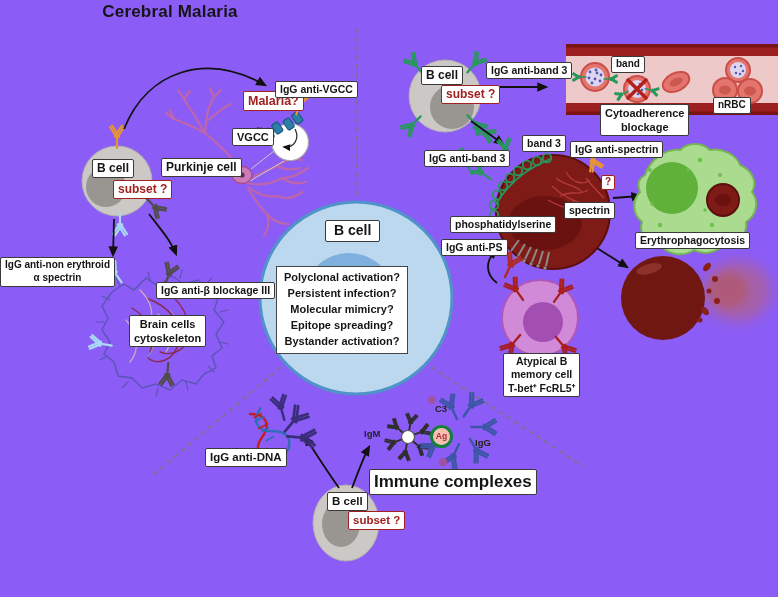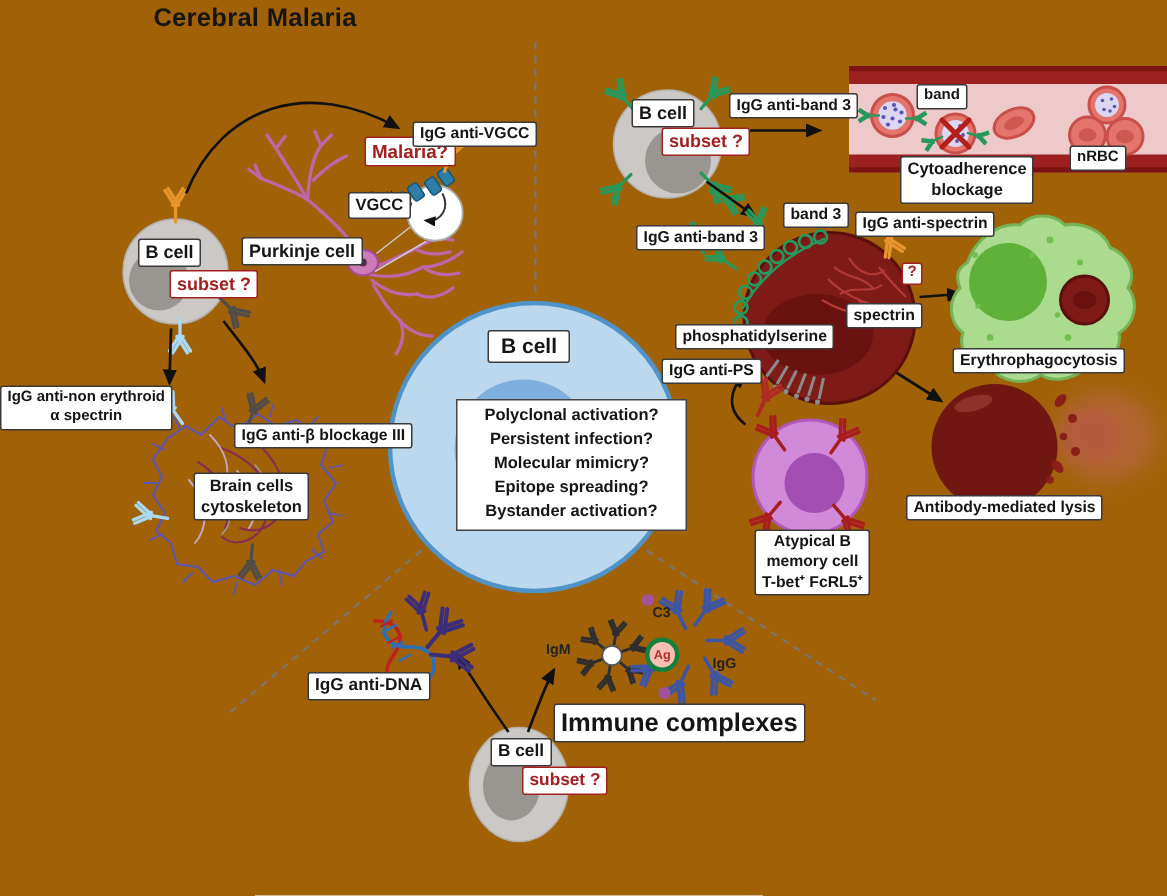--- a/index.html
+++ b/index.html
@@ -1,30 +1,30 @@
 <!DOCTYPE html>
 <html><head>
 <meta charset="utf-8">
 <style>
   html,body{margin:0;padding:0;background:#fff;}
-  .stage{position:relative;width:778px;height:597px;background:#a16207;
+  .stage{position:relative;width:778px;height:597px;background:#8b5cf6;
          font-family:"Liberation Sans",sans-serif;overflow:hidden;}
   svg.canvas{position:absolute;left:0;top:0;z-index:1;}
   .title{position:absolute;font-weight:bold;font-size:17px;color:#151515;
          text-align:center;z-index:3;letter-spacing:.2px;}
   .lbl{position:absolute;display:inline-block;background:#fff;
        border:1.5px solid #3a3a3a;border-radius:2px;padding:1px 4px;
        font-size:10.5px;font-weight:bold;color:#151515;text-align:center;
        line-height:1.28;white-space:nowrap;z-index:3;}
   .cell-lbl{font-size:12px;}
   .red{color:#a32020;border-color:#a32020;margin-left:28px;}
   .tag{position:absolute;font-size:9.5px;font-weight:bold;color:#222;z-index:3;
        white-space:nowrap;margin-top:15px;}
-  .qbox{position:absolute;left:304px;top:266px;width:128px;background:#fff;
-        border:1.6px solid #444;z-index:3;padding:3px 12px;}
+  .qbox{position:absolute;left:276px;top:266px;width:128px;background:#fff;
+        border:1.6px solid #444;z-index:3;padding:3px 1px;}
   .qline{font-size:11px;font-weight:bold;color:#151515;text-align:center;
          line-height:1.45;white-space:nowrap;}
   .ag-chip{position:absolute;left:430px;top:425px;width:17px;height:17px;
            border-radius:50%;background:#f6bfb2;border:3px solid #15803d;
            color:#b03030;font-size:8.5px;font-weight:bold;text-align:center;
            line-height:16px;z-index:3;}
   .qmark{padding:0 3px;font-size:10px;}
 </style>
 </head>
 <body>
@@ -366,21 +366,20 @@
   <div>blockage</div>
 </div>
 <div class="lbl" style="left:522px;top:135px">band 3</div>
 <div class="lbl" style="left:424px;top:150px">IgG anti-band 3</div>
 <div class="lbl" style="left:570px;top:141px">IgG anti-spectrin</div>
 <div class="lbl red qmark" style="left:573px;top:175px">?</div>
 <div class="lbl" style="left:564px;top:202px">spectrin</div>
 <div class="lbl" style="left:450px;top:216px">phosphatidylserine</div>
 <div class="lbl" style="left:441px;top:239px">IgG anti-PS</div>
 <div class="lbl" style="left:635px;top:232px">Erythrophagocytosis</div>
-<div class="lbl" style="left:604px;top:330px">Antibody-mediated lysis</div>
 <div class="lbl" style="left:503px;top:353px;font-size:10.5px">
   <div>Atypical B</div>
   <div>memory cell</div>
   <div>T-bet⁺ FcRL5⁺</div>
 </div>
 
 <div class="lbl" style="left:327px;top:492px;font-size:11.5px">B cell</div>
 <div class="lbl red" style="left:320px;top:511px;font-size:11.5px">subset ?</div>
 <div class="lbl" style="left:205px;top:448px;font-size:11.5px">IgG anti-DNA</div>
 <div class="lbl" style="left:369px;top:469px;font-size:17px">Immune complexes</div>

